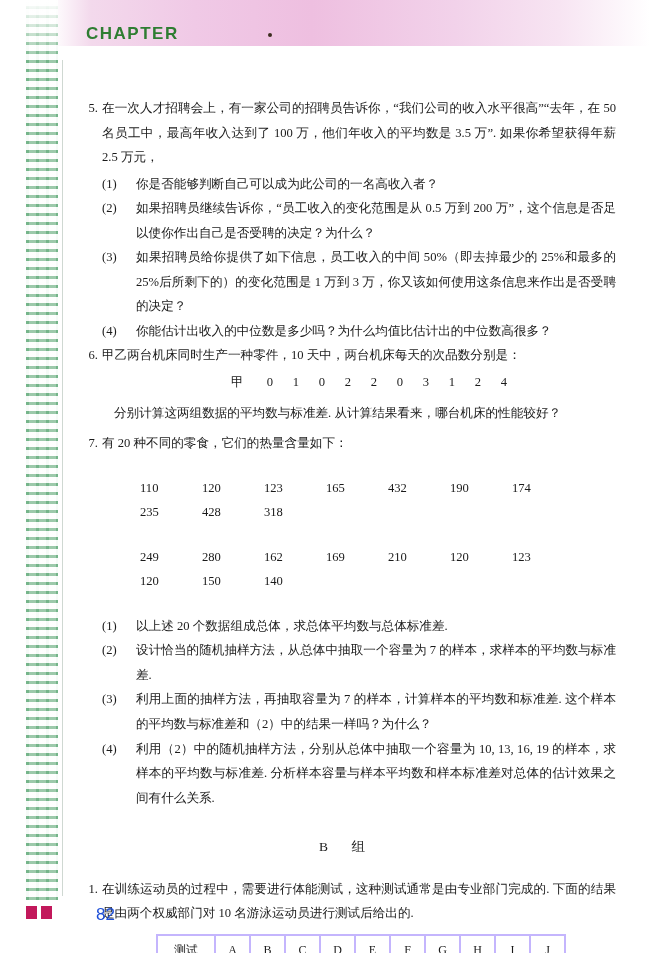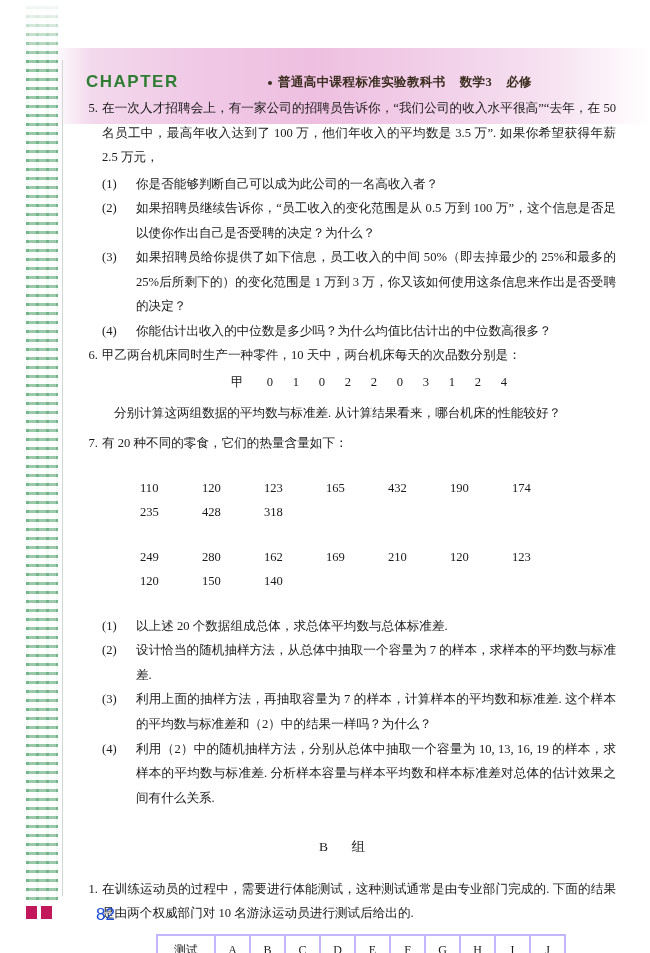--- a/index.html
+++ b/index.html
@@ -13,23 +13,22 @@
     font-family: "Liberation Serif", "DejaVu Serif", serif;
     position: relative;
     overflow: hidden;
   }
 
   
   .top-banner {
     position: absolute;
     top: 0; left: 0;
     width: 650px;
-    height: 76px;
+    height: 46px;
     background: linear-gradient(90deg,#ffffff 0%, #ffffff 8%, #f3d9ec 14%, #f0c9e6 30%, #eebfe0 48%, #f2d2ea 70%, #f7e4f2 86%, #ffffff 100%);
-    margin-top: 48px;
   }
   .top-banner-inner {
     position: absolute;
     top: 0; left: 0;
     width: 650px; height: 58px;
   }
   .chapter-word {
     position: absolute;
     left: 86px;
     top: 24px;
@@ -231,43 +230,40 @@
     width: 56px;
   }
 </style>
 </head>
 <body>
 
 <div class="top-banner">
   <div class="top-banner-inner">
     <div class="chapter-word">CHAPTER</div>
     <div class="banner-dot"></div>
-    <div class="banner-title">
-      <span>普通高中课程标准实验教科书</span><span class="sp"></span><span>数学3</span><span class="sp"></span><span>必修</span>
-    </div>
   </div>
 </div>
 
 <div class="left-strip"></div>
 <div class="left-strip-fadeTop"></div>
 <div class="vrule"></div>
 
 <div class="content">
 
   <div class="prob">
     <span class="prob-num">5.</span>
     <div class="prob-body">在一次人才招聘会上，有一家公司的招聘员告诉你，“我们公司的收入水平很高”“去年，在 50 名员工中，最高年收入达到了 100 万，他们年收入的平均数是 3.5 万”. 如果你希望获得年薪 2.5 万元，</div>
   </div>
   <div class="sub">
     <span class="sub-num">(1)</span>
     <div class="sub-body">你是否能够判断自己可以成为此公司的一名高收入者？</div>
   </div>
   <div class="sub">
     <span class="sub-num">(2)</span>
-    <div class="sub-body">如果招聘员继续告诉你，“员工收入的变化范围是从 0.5 万到 100 万”，这个信息是否足以使你作出自己是否受聘的决定？为什么？</div>
+    <div class="sub-body">如果招聘员继续告诉你，“员工收入的变化范围是从 0.5 万到 200 万”，这个信息是否足以使你作出自己是否受聘的决定？为什么？</div>
   </div>
   <div class="sub">
     <span class="sub-num">(3)</span>
     <div class="sub-body">如果招聘员给你提供了如下信息，员工收入的中间 50%（即去掉最少的 25%和最多的 25%后所剩下的）的变化范围是 1 万到 3 万，你又该如何使用这条信息来作出是否受聘的决定？</div>
   </div>
   <div class="sub">
     <span class="sub-num">(4)</span>
     <div class="sub-body">你能估计出收入的中位数是多少吗？为什么均值比估计出的中位数高很多？</div>
   </div>
 

